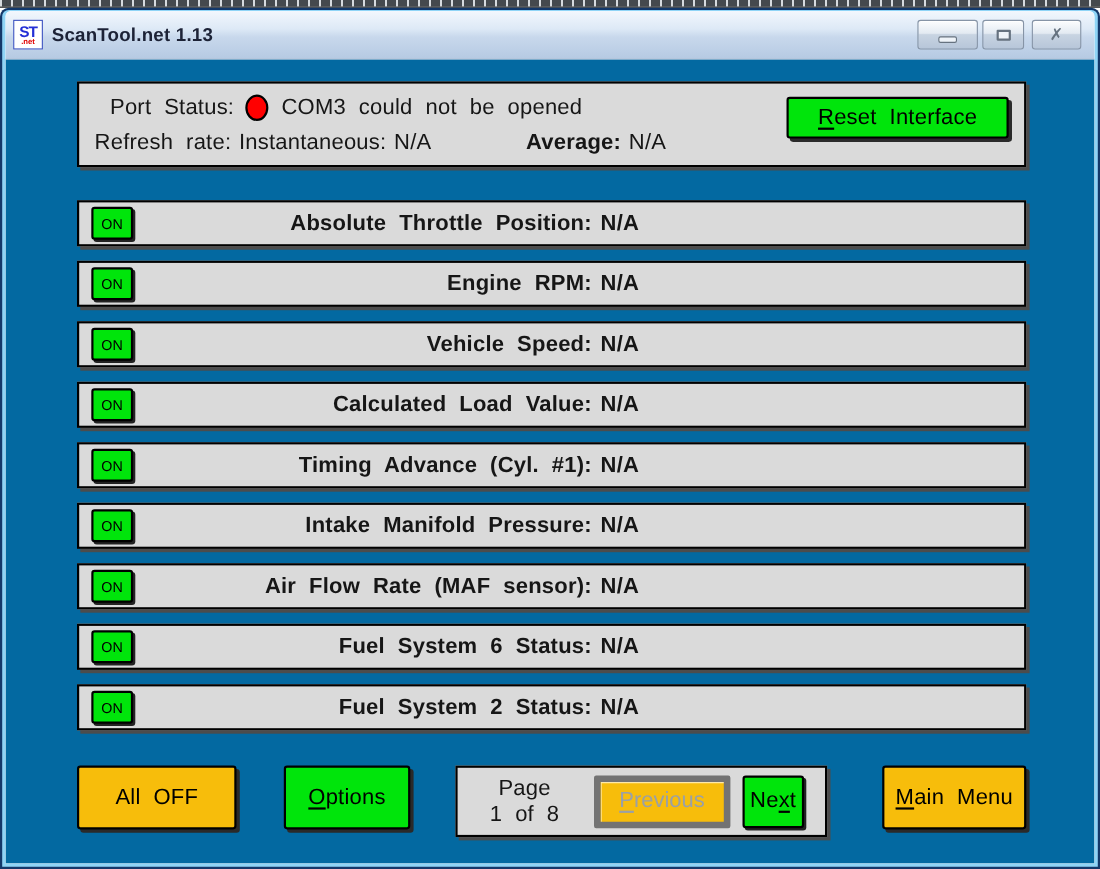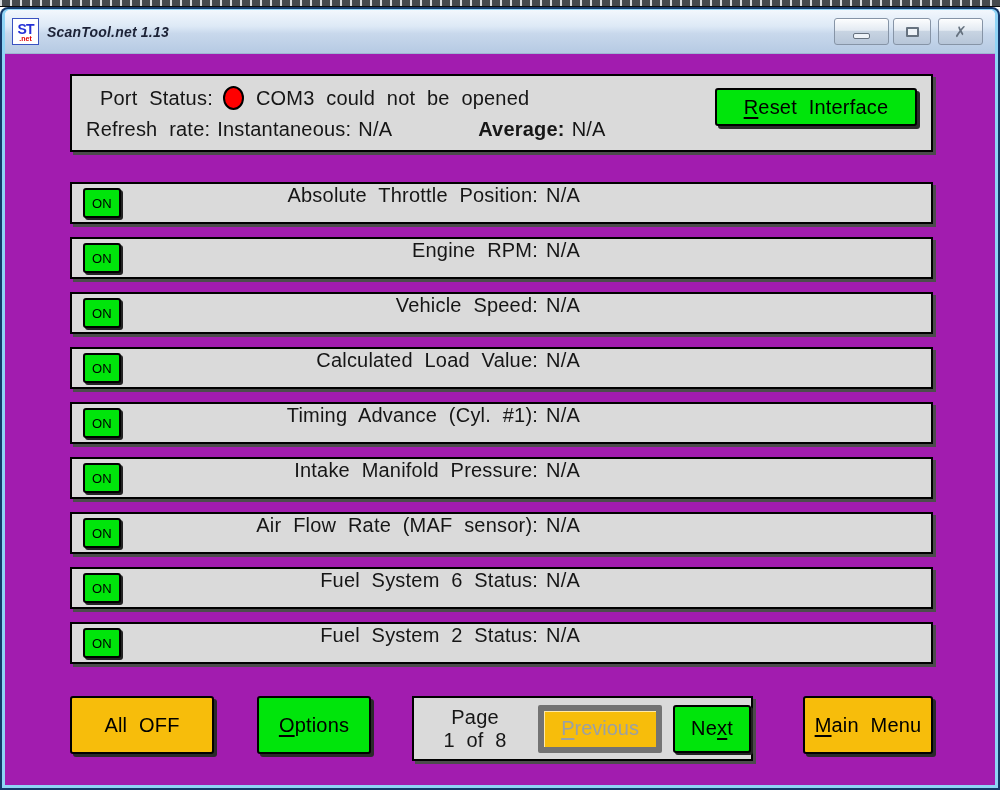--- a/index.html
+++ b/index.html
@@ -20,37 +20,37 @@
     display:flex; flex-direction:column; }
 
   .titlebar { height:44px; flex:0 0 44px; position:relative;
     background:linear-gradient(180deg,#f2f7fd 0%,#dde9f6 38%,#c8d8ec 55%,#b6cae3 100%);
     border-bottom:1px solid #9eb6d2; display:flex; align-items:center; }
   .app-icon { width:27px; height:27px; margin:0 8px 0 7px; background:#fff;
     border:1px solid #3a52c0; display:flex; flex-direction:column; align-items:center;
     justify-content:center; line-height:1; }
   .app-icon .st  { color:#2430d6; font-weight:bold; font-size:14px; letter-spacing:-1px; }
   .app-icon .net { color:#e00000; font-weight:bold; font-size:7px; margin-top:-1px; }
-  .title-text { font-size:14px; font-weight:600; color:#1c2236; letter-spacing:.2px;font-style:italic; }
+  .title-text { font-size:17px; font-weight:600; color:#1c2236; letter-spacing:.2px; }
 
   .win-controls { position:absolute; right:12px; top:8px; display:flex; }
   .wbtn { height:27px; border:1px solid #8694a6; border-radius:3px; cursor:default;
     background:linear-gradient(180deg,#fcfdfe 0%,#e3eaf2 45%,#c8d4e2 50%,#b7c6d9 100%);
     box-shadow:inset 0 1px 0 #ffffff; display:flex; align-items:center; justify-content:center; }
   .wbtn.min { width:55px; margin-right:4px; }
   .wbtn.max { width:38px; margin-right:7px; }
   .wbtn.cls { width:45px; }
   .glyph-min { width:17px; height:6px; border:1px solid #66727f; background:#eef3f8;
     border-radius:2px; margin-top:8px; }
   .glyph-max { width:13px; height:10px; border:2px solid #66727f; background:#eef3f8;
     border-radius:1px; }
   .glyph-cls { color:#66727f; font-size:15px; font-weight:bold; line-height:1; }
 
   
-  .client { flex:1; background:#a21caf; padding:20px 62px 0 65px; font-size:20px;
+  .client { flex:1; background:#0369a1; padding:20px 62px 0 65px; font-size:20px;
     color:#161616; word-spacing:6px; letter-spacing:.2px; }
 
   .panel { background:var(--panel_gray); border:2px solid #000; box-shadow:3px 3px 0 #4c4c4c; }
 
   .status-panel { position:relative; height:78px; padding:8px 0 0 28px; }
   .status-line1 { display:flex; align-items:center; height:28px; }
   .status-dot { display:inline-block; width:21px; height:24px; border-radius:50%;
     background:var(--indicator_red); border:2px solid #000; margin:0 12px 0 10px; }
   .status-line2 { margin:6px 0 0 -14px; display:flex; }
   .status-line2 .avg { margin-left:86px;font-weight:bold; }
@@ -62,34 +62,34 @@
   .btn.green { background:var(--green); }
   .btn.amber { background:var(--amber); }
   .hotkey { text-decoration:underline; text-decoration-thickness:2px; text-underline-offset:3px; }
 
   .reset-btn { position:absolute; right:14px; top:12px; width:202px; height:38px; }
 
   .rows { margin-top:30px; display:flex; flex-direction:column; gap:13px; }
   .sensor-row { position:relative; height:42px; }
   .on-btn { position:absolute; left:11px; top:50%; transform:translateY(-50%);
     width:38px; height:30px; font-size:13px; box-shadow:2px 2px 0 #222; }
-  .row-text { position:absolute; inset:0; display:flex; align-items:flex-start; }
+  .row-text { position:absolute; inset:0; display:flex; align-items:center;font-weight:bold; }
   .row-label { width:466px; text-align:right; }
   .row-value { margin-left:8px; }
 
   .footer { margin-top:32px; display:flex; align-items:flex-start;gap:24px; }
   .btn-alloff   { width:153px; height:58px; }
   .btn-options  { width:121px; height:58px; margin-left:19px; }
   .page-panel   { width:357px; height:65px; margin-left:17px; display:flex; align-items:center; }
   .page-text    { width:122px; text-align:center; line-height:1.15; font-size:20px; }
   .btn-previous { width:124px; height:48px; margin-left:2px; background:var(--amber);
     border:6px solid #737373; border-radius:2px; box-shadow:inset 1px 1px 0 #ffe9a8;
     color:var(--disabled_text); font-size:20px; word-spacing:6px;
     display:flex; align-items:center; justify-content:center; cursor:default; }
-  .btn-next     { width:78px; height:48px; margin-left:11px; box-shadow:2px 2px 0 #222; }
+  .btn-next     { width:56px; height:48px; margin-left:11px; box-shadow:2px 2px 0 #222; }
   .btn-mainmenu { width:138px; height:58px; margin-left:26px; }
 </style>
 </head>
 <body>
 
 <div class="desktop-edge"></div>
 
 <div class="frame">
  <div class="frame-inner">
   <div class="window">

